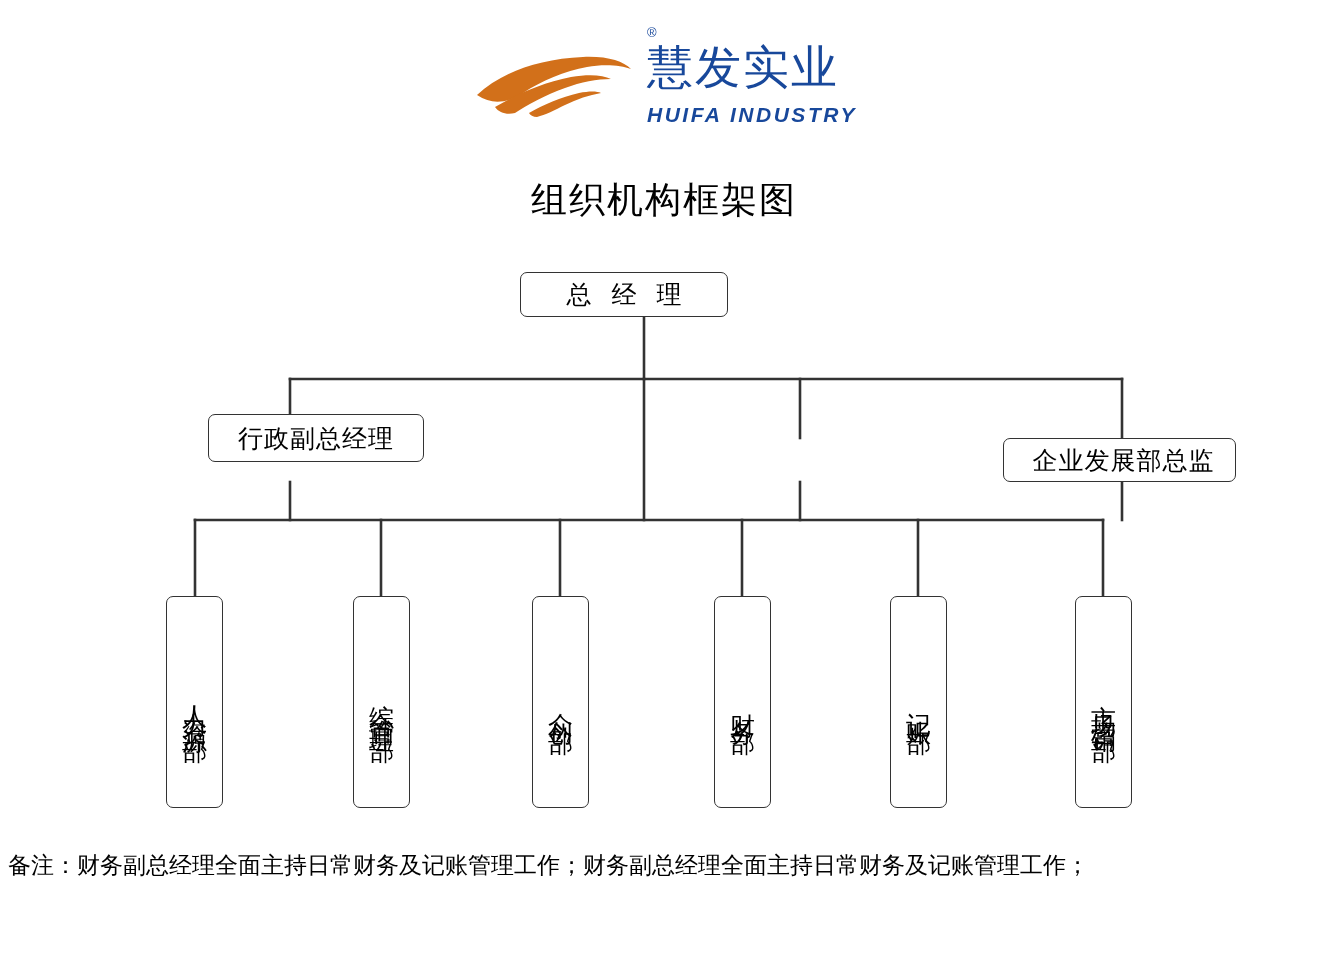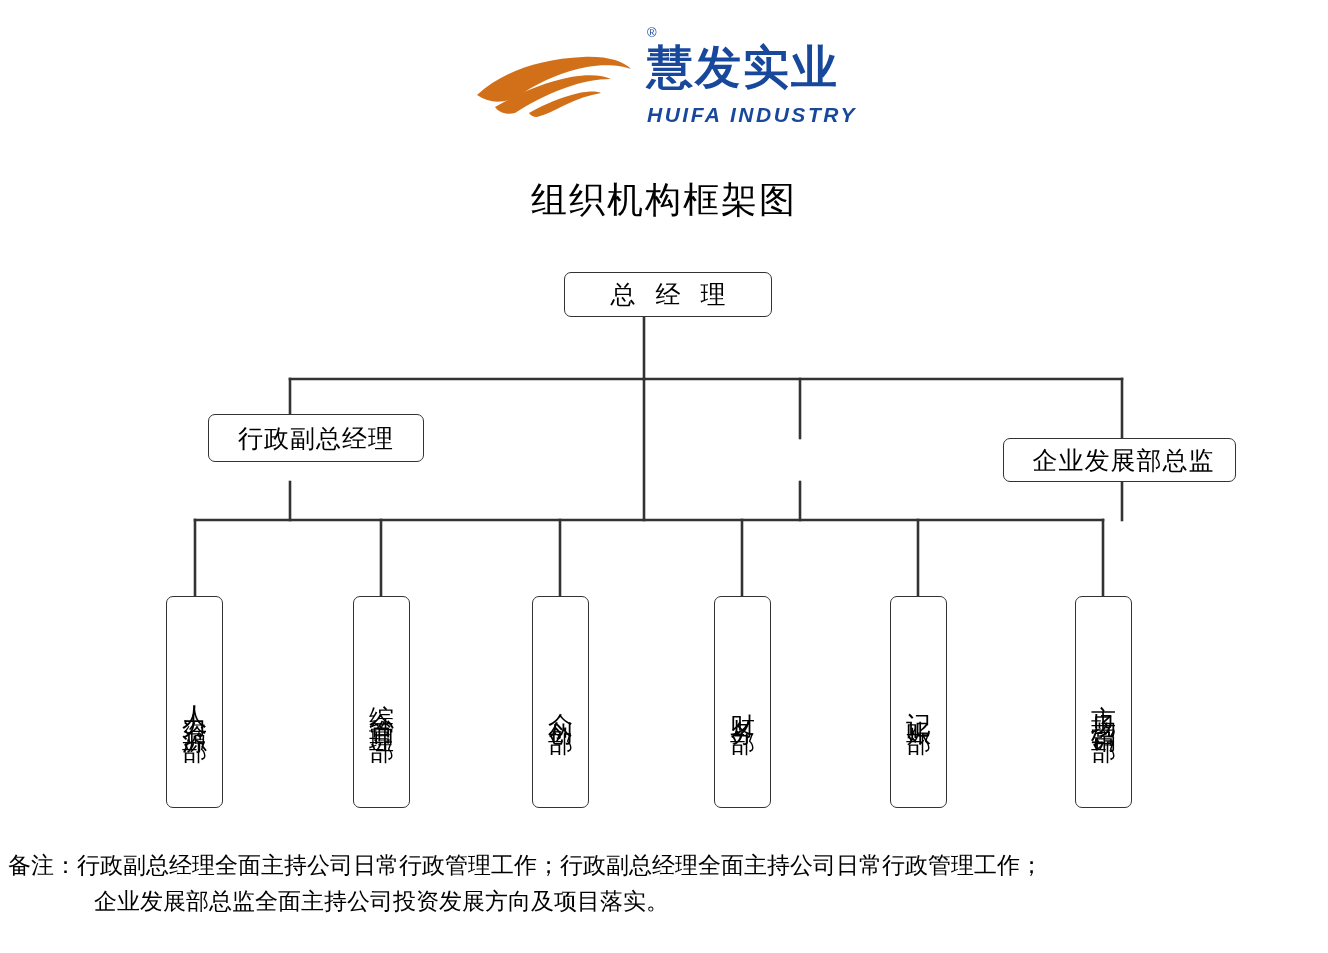--- a/index.html
+++ b/index.html
@@ -33,21 +33,21 @@
     position: relative;
     margin-right: 6px;
   }
   #logo-text-block {
     position: relative;
     padding-top: 4px;
   }
   #logo-cn {
     font-family: "DejaVu Sans", sans-serif;
     font-size: 46px;
-    font-weight: bold;
+    font-weight: normal;
     color: #18489b;
     letter-spacing: 2px;
     line-height: 1.05;
   }
   #logo-en {
     font-family: "Liberation Sans", sans-serif;
     font-size: 21px;
     font-weight: bold;
     font-style: italic;
     color: #18489b;
@@ -180,29 +180,28 @@
 
       <line x1="195" y1="520" x2="195" y2="596"></line>
       <line x1="381" y1="520" x2="381" y2="596"></line>
       <line x1="560" y1="520" x2="560" y2="596"></line>
       <line x1="742" y1="520" x2="742" y2="596"></line>
       <line x1="918" y1="520" x2="918" y2="596"></line>
       <line x1="1103" y1="520" x2="1103" y2="596"></line>
     </g>
   </svg>
 
-  <div class="node level1" style="left:564px; top:272px; width:208px; height:45px;">总 经 理</div>
+  <div class="node level1" style="left:520px; top:272px; width:208px; height:45px;">总 经 理</div>
 
   <div class="node level2" style="left:208px; top:414px; width:216px; height:48px;">行政副总经理</div>
   <div class="node level2" style="left:1003px; top:438px; width:233px; height:44px;padding-left:8px;">企业发展部总监</div>
 
   <div class="node level3" style="left:166px; top:596px; width:57px; height:212px;">人力资源部</div>
   <div class="node level3" style="left:353px; top:596px; width:57px; height:212px;">综合管理部</div>
   <div class="node level3" style="left:532px; top:596px; width:57px; height:212px;">众创部</div>
   <div class="node level3" style="left:714px; top:596px; width:57px; height:212px;">财务部</div>
   <div class="node level3" style="left:890px; top:596px; width:57px; height:212px;">记账部</div>
   <div class="node level3" style="left:1075px; top:596px; width:57px; height:212px;">市场营销部</div>
 </div>
 
 <div id="footnote">
-  <span>备注：</span><span>行政副总经理全面主持公司日常行政管理工作；行政副总经理全面主持公司日常行政管理工作；</span>
-  <span class="ln2">企业发展部总监全面主持公司投资发展方向及项目落实。</span>
+  <span>备注：</span><span>财务副总经理全面主持日常财务及记账管理工作；财务副总经理全面主持日常财务及记账管理工作；</span>
 </div>
 
 </body></html>

